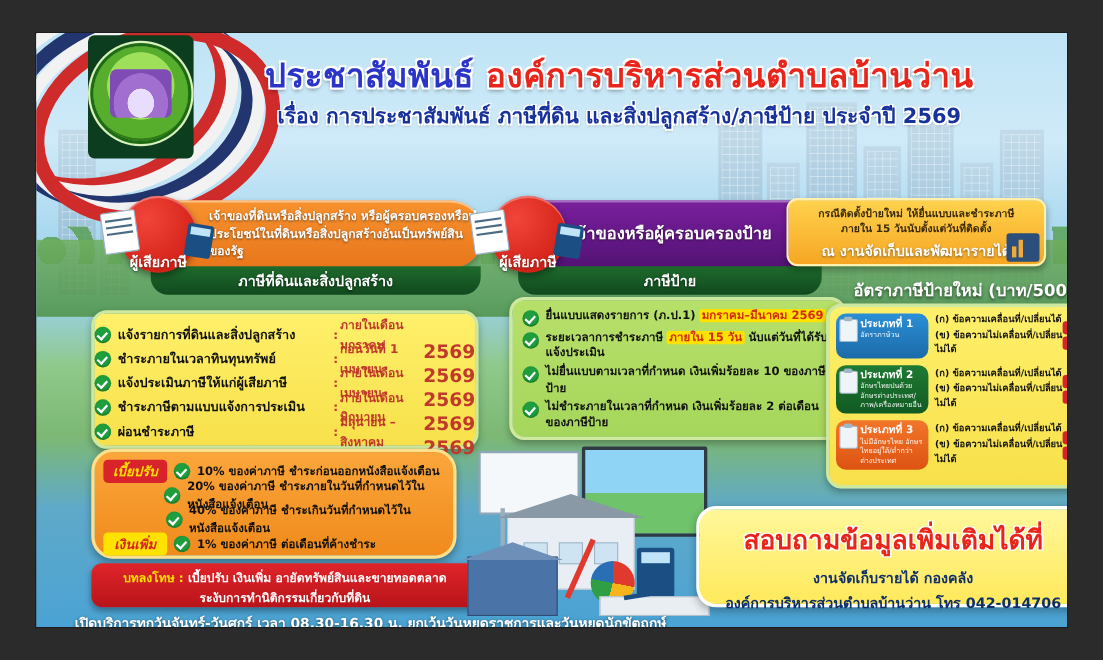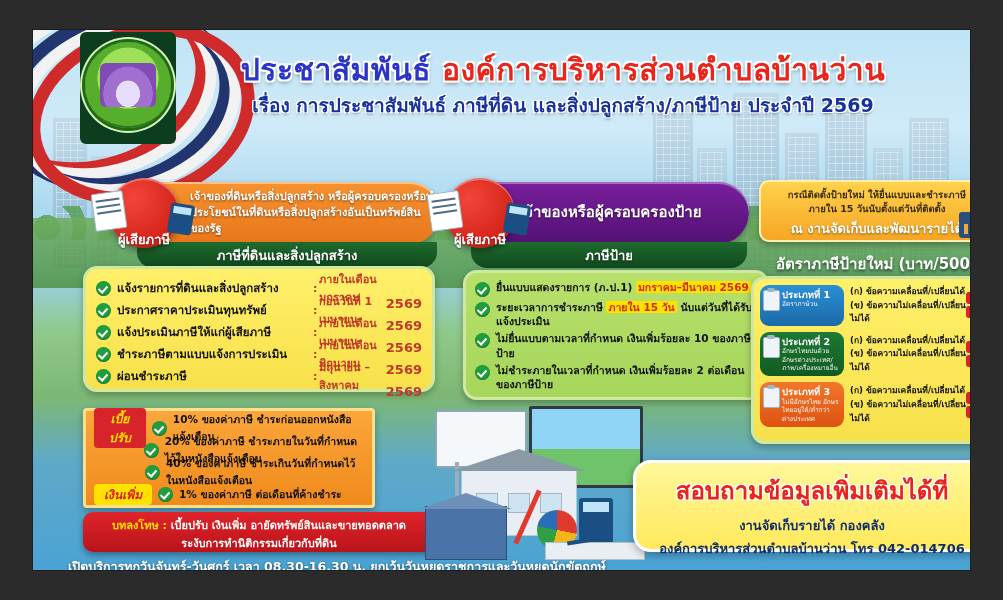--- a/index.html
+++ b/index.html
@@ -84,44 +84,44 @@
 
   
   .tab{position:absolute;height:26px;border-radius:0 0 16px 16px;
     background:linear-gradient(#1e6b2d,#11491e);color:#fff;font-size:13px;font-weight:bold;
     display:flex;align-items:center;justify-content:center;text-shadow:0 1px 2px rgba(0,0,0,.6);text-align:right;}
   .tab.t1{left:104px;top:212px;width:300px;}
   .tab.t2{left:438px;top:212px;width:276px;}
 
   
   .panel{position:absolute;border-radius:14px;}
-  .p-left{left:50px;top:236px;width:352px;height:126px;
+  .p-left{left:50px;top:252px;width:352px;height:126px;
     background:linear-gradient(#fff06b,#f7e04a);border:3px solid #cfe8a0;
-    box-shadow:0 3px 7px rgba(0,0,0,.28);padding:8px 10px;box-sizing:border-box;}
+    box-shadow:0 3px 7px rgba(0,0,0,.28);padding:8px 0;box-sizing:border-box;}
   .row{display:flex;align-items:center;height:22px;}
   .tick{width:15px;height:15px;border-radius:50%;background:#1f9e3e;flex:0 0 15px;margin-right:6px;
     box-shadow:inset 0 -1px 2px rgba(0,0,0,.3);position:relative;}
   .tick::after{content:"";position:absolute;left:4px;top:3px;width:4px;height:7px;border:solid #fff;border-width:0 2px 2px 0;transform:rotate(42deg);}
   .lbl{font-size:11.5px;font-weight:bold;color:#111;width:196px;}
   .colon{font-size:11px;color:#c0392b;font-weight:bold;width:6px;}
   .val{font-size:11px;color:#c0392b;font-weight:bold;flex:1;}
-  .yr{font-size:13px;color:#c0392b;font-weight:bold;margin-top:31px;}
+  .yr{font-size:17px;color:#c0392b;font-weight:bold;margin-top:31px;}
 
   
   .p-right{left:410px;top:240px;width:306px;height:130px;
     background:linear-gradient(#b7e06a,#a6d65c);border:3px solid #cfe8a0;
     box-shadow:0 3px 7px rgba(0,0,0,.28);padding:7px 9px;box-sizing:border-box;margin-left:20px;}
   .grow{display:flex;align-items:flex-start;margin-bottom:3px;}
   .gtxt{font-size:10.5px;font-weight:bold;color:#111;line-height:1.35;}
   .hi{background:#ffe200;color:#d32b16;padding:0 2px;border-radius:2px;}
 
   
   .p-notice{left:682px;top:150px;width:236px;height:62px;
     background:linear-gradient(#ffd24d,#f6a623);border:2px solid #fff0b0;border-radius:10px;
-    box-shadow:0 3px 6px rgba(0,0,0,.3);padding:6px 0;box-sizing:border-box;text-align:center;margin-left:44px;}
+    box-shadow:0 3px 6px rgba(0,0,0,.3);padding:6px 0;box-sizing:border-box;text-align:center;}
   .n1{font-size:9.5px;font-weight:bold;color:#3a2a08;line-height:1.45;}
   .n2{font-size:13px;font-weight:bold;color:#fff;text-shadow:0 1px 2px rgba(0,0,0,.5);margin-top:2px;}
   .mon-ico{position:absolute;right:4px;bottom:2px;width:30px;height:26px;background:#2b4f7a;border-radius:3px;}
   .mon-ico i{position:absolute;bottom:4px;width:4px;background:#f0a93b;display:block;}
   .rate-title{position:absolute;left:718px;top:222px;width:244px;text-align:center;
     font-size:15px;font-weight:bold;color:#fff;text-shadow:0 2px 3px rgba(0,0,0,.6);}
 
   
   .p-rate{left:718px;top:246px;width:244px;height:168px;
     background:linear-gradient(#fff06b,#f7e04a);border:3px solid #cfe8a0;border-radius:14px;
@@ -134,22 +134,22 @@
   .clip-ico{position:absolute;left:3px;top:5px;width:15px;height:19px;background:#eef4f8;border:1px solid #9fb6c7;border-radius:2px;}
   .clip-ico::before{content:"";position:absolute;left:3px;top:-3px;width:8px;height:4px;background:#9fb6c7;border-radius:2px;}
   .rt-h{font-size:9.5px;font-weight:bold;line-height:1.2;}
   .rt-s{font-size:6.5px;line-height:1.3;opacity:.95;}
   .rvals{flex:1;padding-left:6px;display:flex;flex-direction:column;justify-content:center;}
   .rv{font-size:8.5px;font-weight:bold;color:#111;line-height:1.6;}
   .rnums{width:20px;display:flex;flex-direction:column;justify-content:center;gap:2px;}
   .rn{background:#d8232a;color:#fff;font-size:9px;font-weight:bold;text-align:center;border-radius:3px;padding:1px 0;}
 
   
-  .p-pen{left:50px;top:378px;width:292px;height:100px;
-    background:linear-gradient(#fba63b,#f08a1c);border:3px solid #ffe08a;border-radius:4px;
+  .p-pen{left:50px;top:378px;width:332px;height:100px;
+    background:linear-gradient(#fba63b,#f08a1c);border:3px solid #ffe08a;border-radius:20px;
     box-shadow:0 3px 7px rgba(0,0,0,.3);padding:6px 8px;box-sizing:border-box;}
   .pen-row{display:flex;align-items:center;height:22px;}
   .tag{font-size:12px;font-weight:bold;font-style:italic;padding:1px 6px;border-radius:4px;margin-right:6px;width:58px;text-align:center;box-sizing:border-box;}
   .tag.red{background:#d8232a;color:#ffe000;}
   .tag.yel{background:#ffe200;color:#d8232a;}
   .tag.none{background:transparent;}
   .pen-txt{font-size:10.5px;font-weight:bold;color:#111;}
 
   
   .p-crim{left:50px;top:482px;width:352px;height:40px;
@@ -269,21 +269,21 @@
     <div class="panel p-left" id="landList">
         <div class="row">
           <span class="tick"></span>
           <span class="lbl">แจ้งรายการที่ดินและสิ่งปลูกสร้าง</span>
           <span class="colon">:</span>
           <span class="val">ภายในเดือน มกราคม</span>
           <span class="yr">2569</span>
         </div>
         <div class="row">
           <span class="tick"></span>
-          <span class="lbl">ประกาศราคาประเมินทุนทรัพย์</span>
+          <span class="lbl">ชำระภายในเวลาทินทุนทรัพย์</span>
           <span class="colon">:</span>
           <span class="val">ก่อนวันที่ 1 เมษายน</span>
           <span class="yr">2569</span>
         </div>
         <div class="row">
           <span class="tick"></span>
           <span class="lbl">แจ้งประเมินภาษีให้แก่ผู้เสียภาษี</span>
           <span class="colon">:</span>
           <span class="val">ภายในเดือน เมษายน</span>
           <span class="yr">2569</span>

